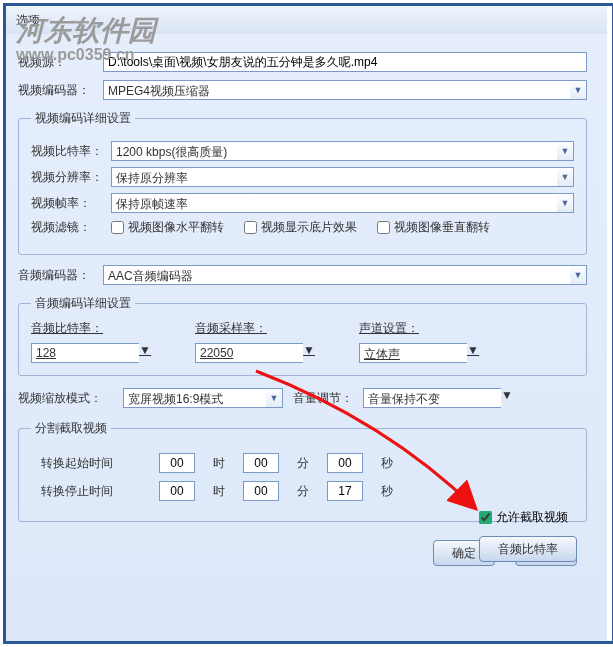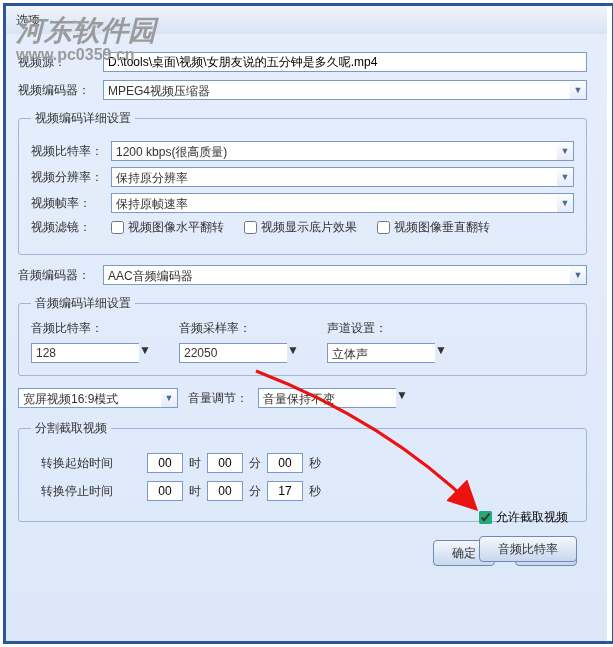--- a/index.html
+++ b/index.html
@@ -15,25 +15,25 @@
 .input-text { flex: 1; height: 20px; border: 1px solid #7a9ac7; background: #fff; padding: 1px 4px; font-size: 12px; }
 .select-wrap { flex: 1; position: relative; display: flex; }
 .select-wrap .arrow-btn { width: 17px; height: 20px; border: 1px solid #7a9ac7; border-left: none; background: linear-gradient(#fdfdfe,#e3ecf8); display: flex; align-items: center; justify-content: center; font-size: 9px; color: #4a6a9a; cursor: pointer; }
 .select-box { flex: 1; height: 20px; border: 1px solid #7a9ac7; border-right: none; background: #fff; padding: 2px 4px; font-size: 12px; }
 fieldset { border: 1px solid #a0b5d8; border-radius: 3px; margin: 10px 0; padding: 8px 12px 12px 12px; }
 legend { font-size: 12px; padding: 0 4px; color: #333; }
 .inner-row { display: flex; align-items: center; margin: 6px 0; }
 .inner-label { width: 80px; }
 .checkbox-item { display: inline-flex; align-items: center; margin-right: 20px; }
 .checkbox-item input { margin-right: 4px; }
-.audio-cols { display: flex; gap: 28px; }
+.audio-cols { display: flex; gap: 44px; text-decoration: underline; }
 .audio-col { display: flex; flex-direction: column; }
 .audio-col-label { margin-bottom: 6px; }
 .small-select-wrap { display: flex; width: 120px; }
-.time-row { display: flex; align-items: center; margin: 8px 0; gap: 6px; }
+.time-row { display: flex; align-items: center; margin: 8px 0; gap: 18px; }
 .time-label { width: 110px; padding-left: 10px; }
 .time-input { width: 36px; height: 20px; border: 1px solid #7a9ac7; background: #fff; text-align: center; font-size: 12px; }
 .btn { height: 26px; border: 1px solid #6f8ab5; border-radius: 4px; background: linear-gradient(#f5f8fc,#c7d7ef); padding: 0 18px; font-size: 12px; color: #333; cursor: pointer; }
 .bottom-btns { display: flex; justify-content: flex-end; gap: 20px; margin-top: 18px; padding-right: 10px; }
 .scale-row { display: flex; align-items: center; gap: 10px; margin: 12px 0; }
 .scale-row .select-wrap { flex: 0 0 160px; }
 .scale-row .vol-select-wrap { display: flex; flex: 0 0 150px; }
 .arrow-annotation { position: absolute; pointer-events: none; z-index: 50; }
 .right-col { position: absolute; right: 30px; top: 503px; display: flex; flex-direction: column; gap: 10px; align-items: flex-start; }
 .allow-cut { display: flex; align-items: center; font-size: 12px; }
@@ -134,20 +134,21 @@
           <div class="audio-col-label">声道设置：</div>
           <div class="small-select-wrap">
             <div class="select-box">立体声</div>
             <div class="arrow-btn">▼</div>
           </div>
         </div>
       </div>
     </fieldset>
 
     <div class="scale-row">
+      <div class="label" style="width:95px">视频缩放模式：</div>
       <div class="select-wrap">
         <div class="select-box">宽屏视频16:9模式</div>
         <div class="arrow-btn">▼</div>
       </div>
       <div>音量调节：</div>
       <div class="vol-select-wrap">
         <div class="select-box">音量保持不变</div>
         <div class="arrow-btn">▼</div>
       </div>
     </div>

